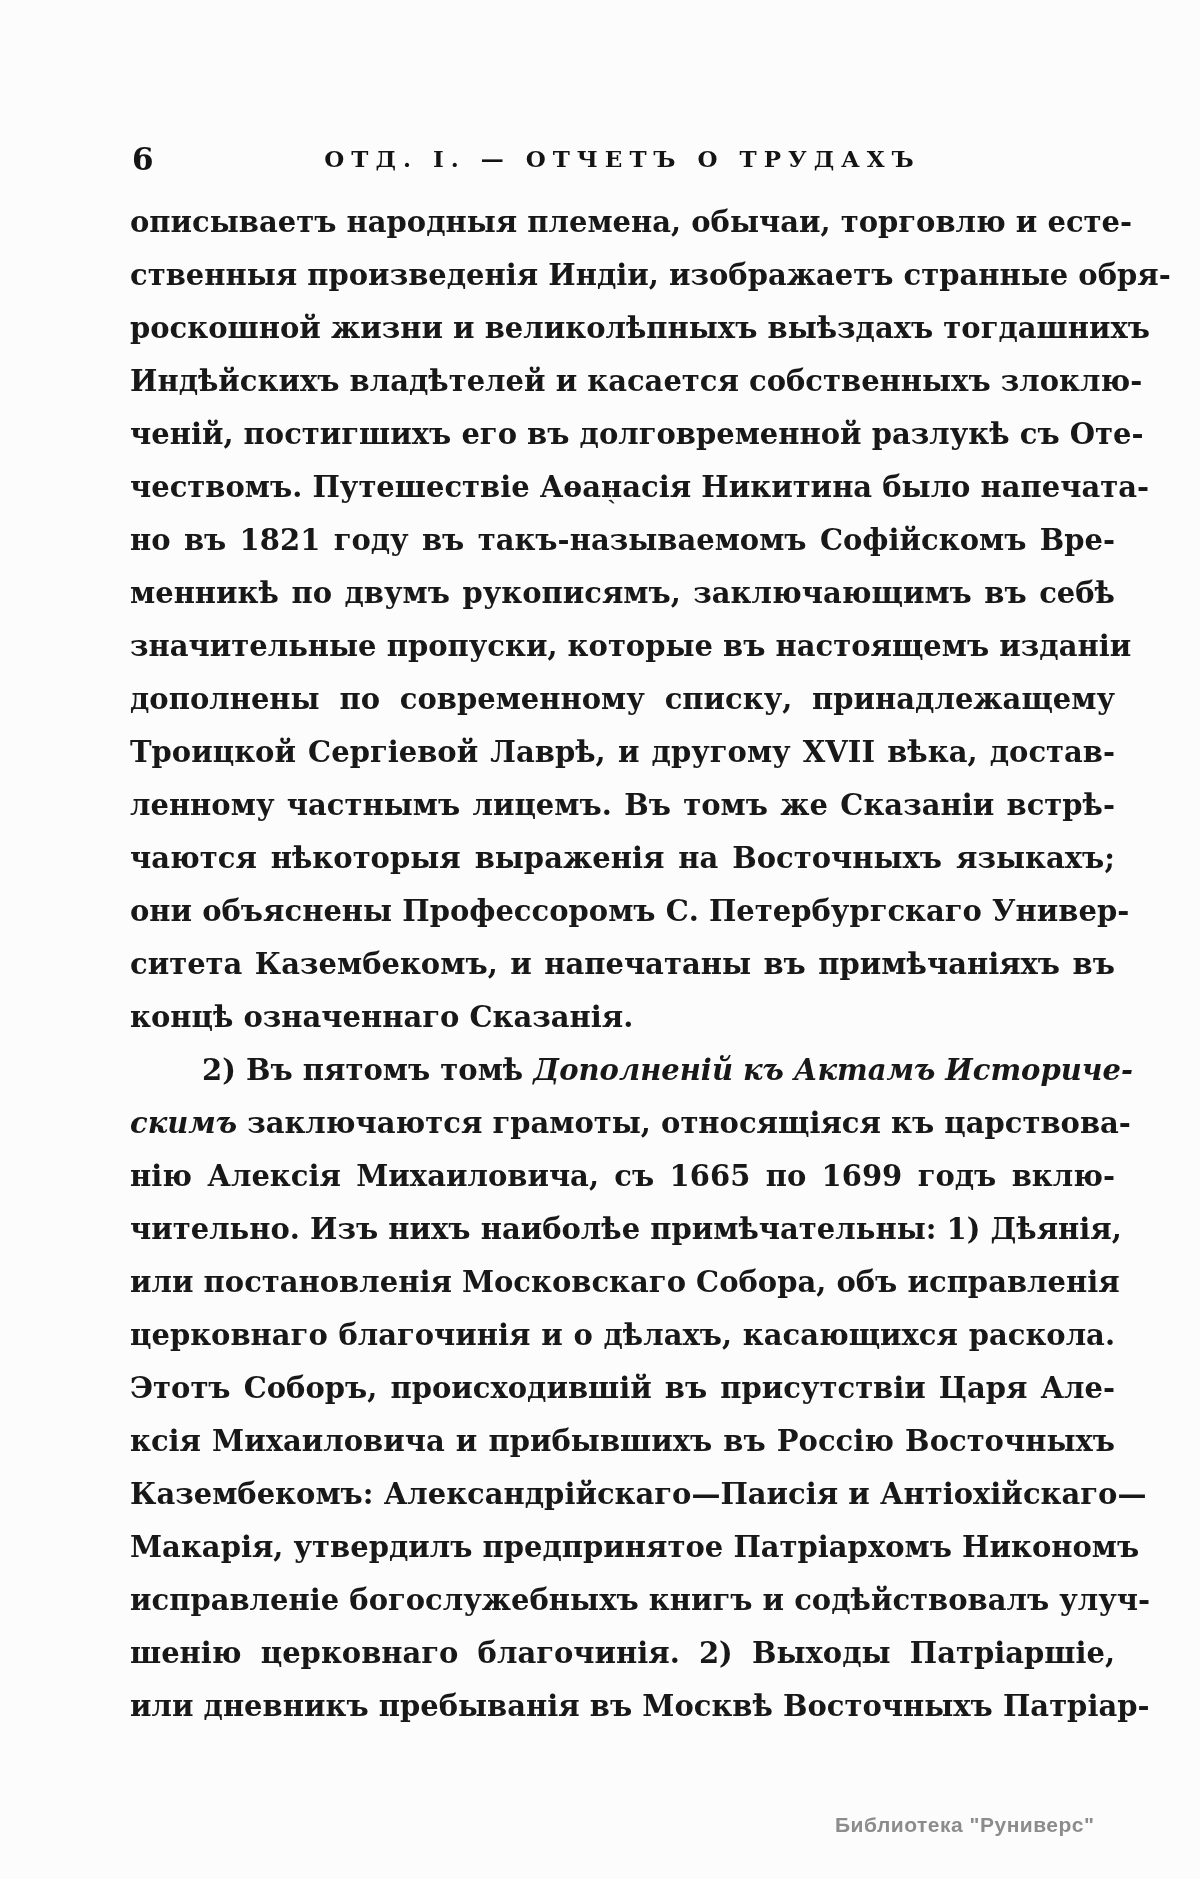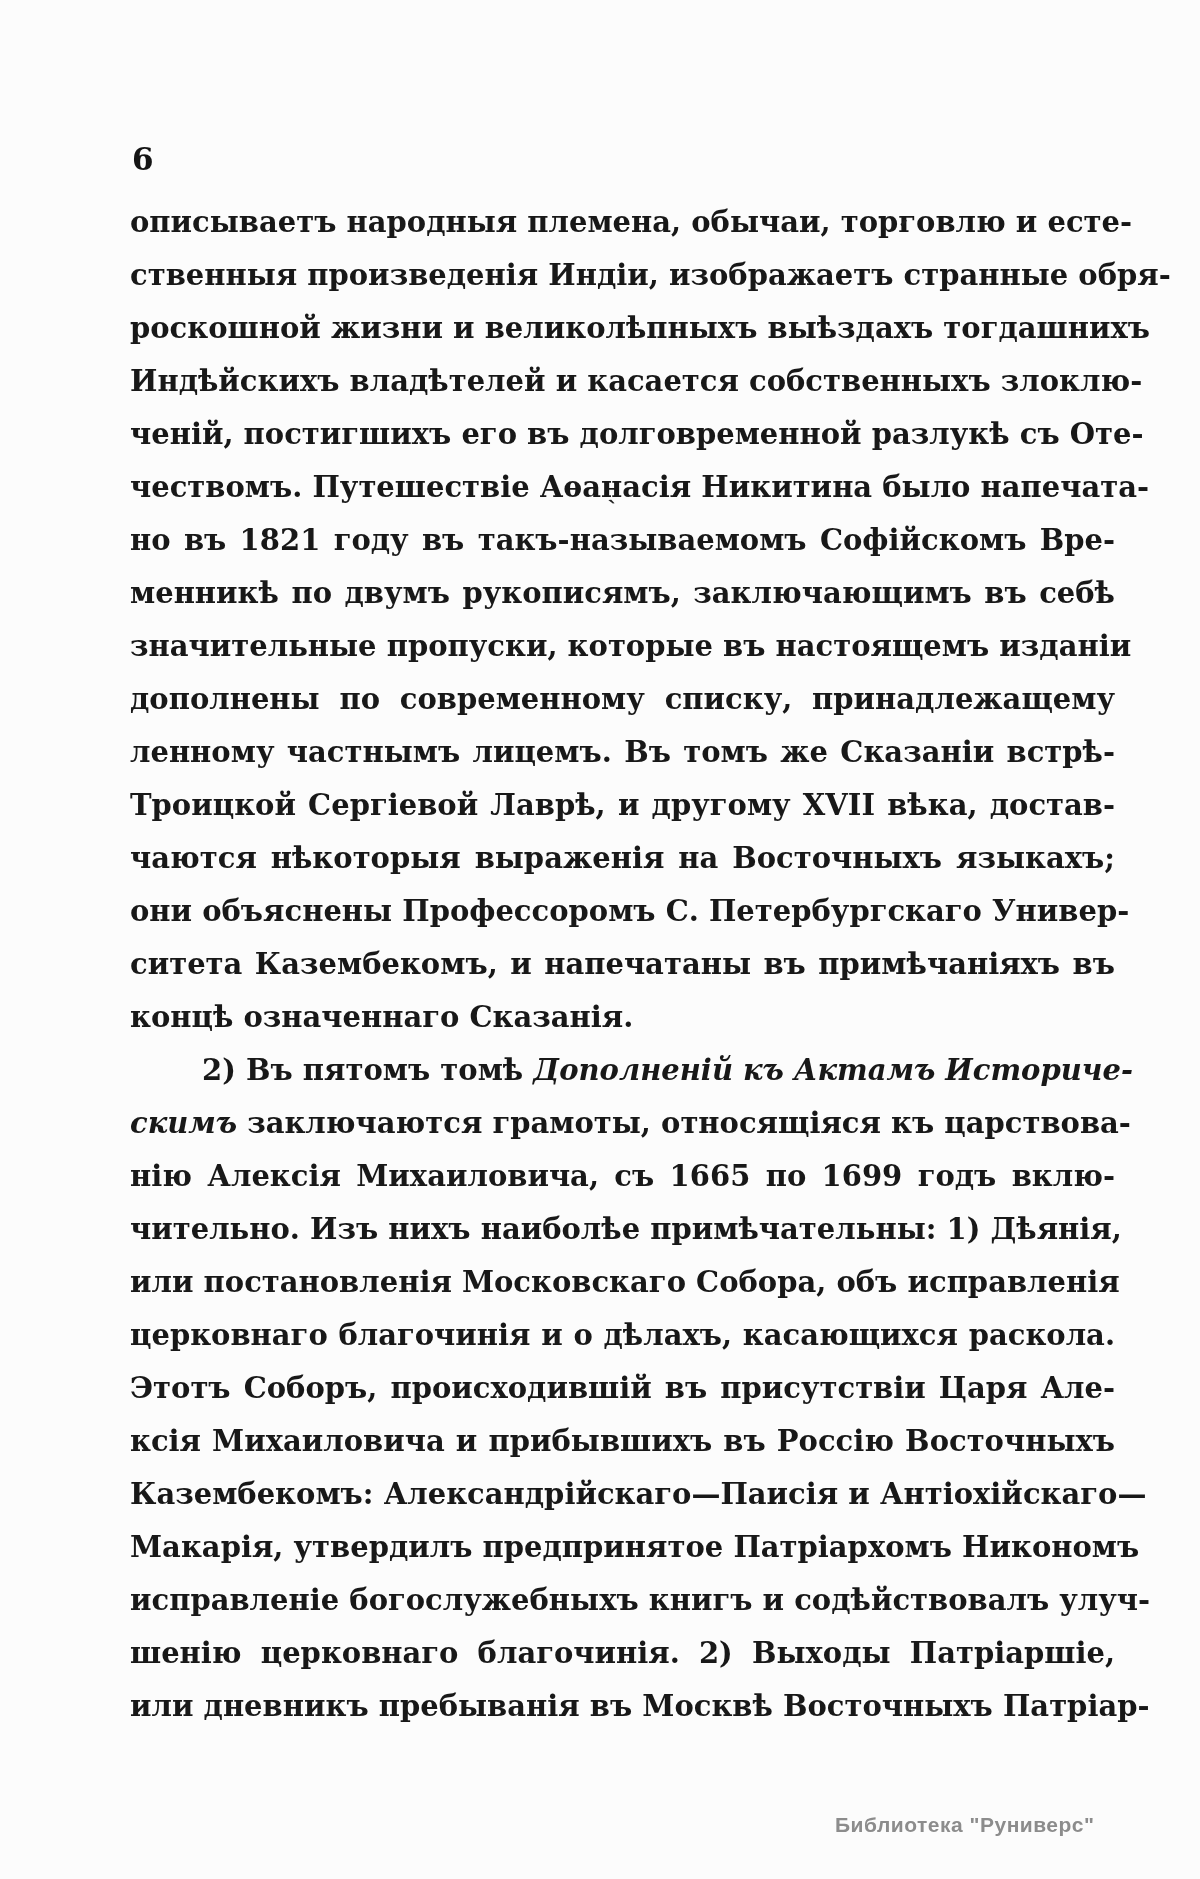--- a/index.html
+++ b/index.html
@@ -80,35 +80,36 @@
     white-space: nowrap;
   }
 </style>
 </head>
 <body>
 
 <div class="page">
 
   <div class="header-row">
     <div class="pagenum">6</div>
+    <div class="header-title">ОТД. I. — ОТЧЕТЪ О ТРУДАХЪ</div>
   </div>
 
   <div class="textblock">
     <div class="line">описываетъ народныя племена, обычаи, торговлю и есте-</div>
     <div class="line">ственныя произведенія Индіи, изображаетъ странные обря-</div>
     <div class="line">роскошной жизни и великолѣпныхъ выѣздахъ тогдашнихъ</div>
     <div class="line">Индѣйскихъ владѣтелей и касается собственныхъ злоклю-</div>
     <div class="line">ченій, постигшихъ его въ долговременной разлукѣ съ Оте-</div>
     <div class="line">чествомъ. Путешествіе Аѳанасія Никитина было напечата-</div>
     <div class="line">но въ 1821 году въ такъ-называемомъ Софійскомъ Вре-</div>
     <div class="line">менникѣ по двумъ рукописямъ, заключающимъ въ себѣ</div>
     <div class="line">значительные пропуски, которые въ настоящемъ изданіи</div>
     <div class="line">дополнены по современному списку, принадлежащему</div>
+    <div class="line">Троицкой Сергіевой Лаврѣ, и другому XVII вѣка, достав-</div>
     <div class="line">ленному частнымъ лицемъ. Въ томъ же Сказаніи встрѣ-</div>
-    <div class="line">Троицкой Сергіевой Лаврѣ, и другому XVII вѣка, достав-</div>
     <div class="line">чаются нѣкоторыя выраженія на Восточныхъ языкахъ;</div>
     <div class="line">они объяснены Профессоромъ С. Петербургскаго Универ-</div>
     <div class="line">ситета Казембекомъ, и напечатаны въ примѣчаніяхъ въ</div>
     <div class="line para-end">концѣ означеннаго Сказанія.</div>
 
     <div class="line indent"><span>2) Въ пятомъ томѣ </span><span class="it">Дополненій къ Актамъ Историче-</span></div>
     <div class="line"><span class="it">скимъ</span><span> заключаются грамоты, относящіяся къ царствова-</span></div>
 
     <div class="line">нію Алексія Михаиловича, съ 1665 по 1699 годъ вклю-</div>
     <div class="line">чительно. Изъ нихъ наиболѣе примѣчательны: 1) Дѣянія,</div>

